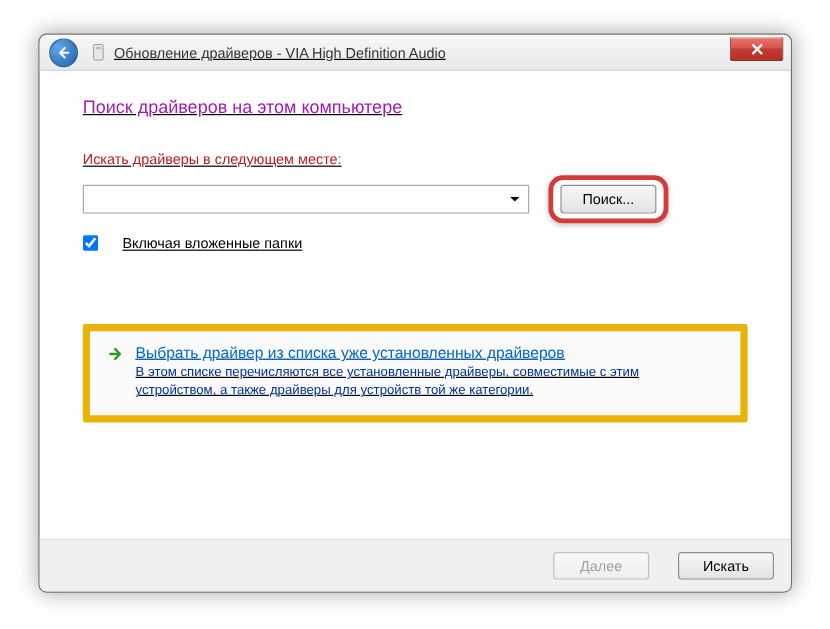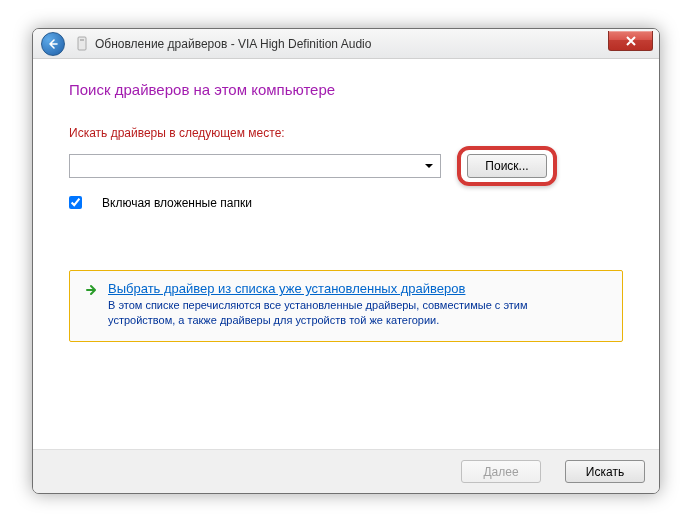--- a/index.html
+++ b/index.html
@@ -15,20 +15,21 @@
       position: absolute;
       left: 32px;
       top: 28px;
       width: 628px;
       height: 466px;
       background: #fff;
       border: 1px solid #707070;
       border-radius: 7px;
       box-shadow: 0 0 18px rgba(0,0,0,0.35);
       overflow: hidden;
+      text-decoration: underline;
     }
     .titlebar {
       height: 30px;
       background: linear-gradient(to bottom, #f7f7f7, #e8e9ea);
       border-bottom: 1px solid #d0d0d0;
       position: relative;
       display: flex;
       align-items: center;
       padding-left: 8px;
     }
@@ -134,21 +135,21 @@
     }
     .checkbox-row {
       display: flex;
       align-items: flex-start;
       gap: 20px;
       margin-bottom: 60px;
     }
     .checkbox-row input { width: 13px; height: 13px; cursor: pointer; }
     .checkbox-row label { font-size: 12px; color: #000; cursor: pointer; }
     .option-panel {
-      border: 1px solid #eab308;
+      border: 6px solid #eab308;
       background: #fafafa;
       border-radius: 2px;
       padding: 10px 30px 12px 14px;
       display: flex;
       gap: 10px;
       cursor: pointer;
     }
     .arrow-icon {
       flex-shrink: 0;
       margin-top: 2px;

